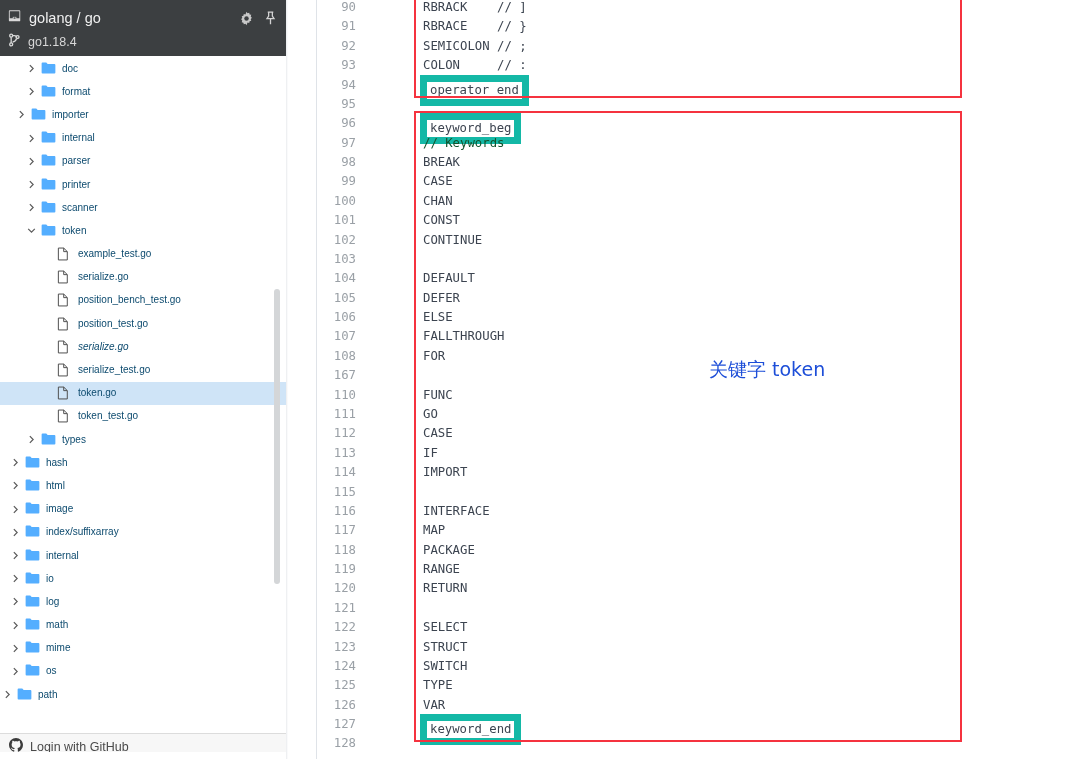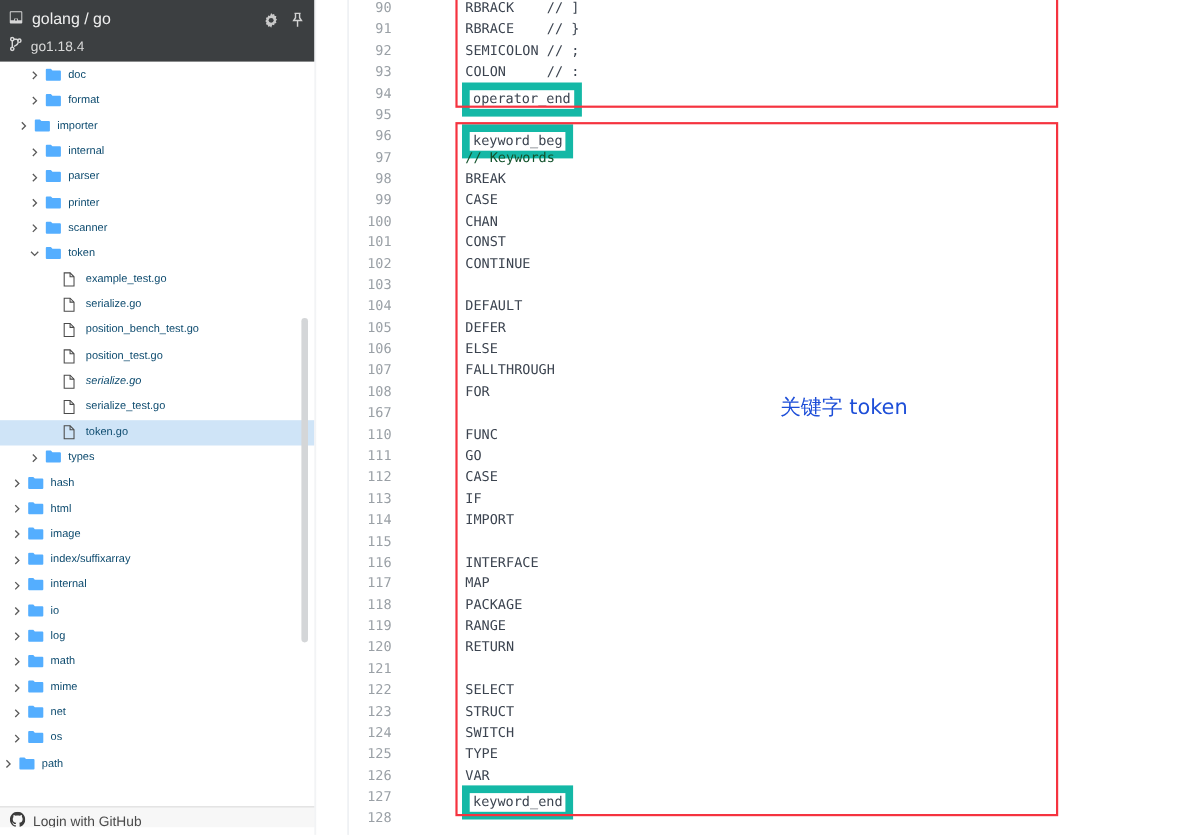--- a/index.html
+++ b/index.html
@@ -406,20 +406,30 @@
       <div class="tree-row selected" style="padding-left: 42px;">
         <span class="chev"></span>
         <span class="ficon">
           <svg width="12" height="14" viewBox="0 0 13 16" fill="none" stroke="#4a4a4a" stroke-width="1.1">
             <path d="M1.2 1.2h6.1l4.1 4.1v9.5H1.2z"></path>
             <path d="M7.3 1.2v4.1h4.1"></path>
           </svg>
         </span>
         <span class="tname">token.go</span>
       </div>
+      <div class="tree-row" style="padding-left: 42px;">
+        <span class="chev"></span>
+        <span class="ficon">
+          <svg width="12" height="14" viewBox="0 0 13 16" fill="none" stroke="#4a4a4a" stroke-width="1.1">
+            <path d="M1.2 1.2h6.1l4.1 4.1v9.5H1.2z"></path>
+            <path d="M7.3 1.2v4.1h4.1"></path>
+          </svg>
+        </span>
+        <span class="tname">token_test.go</span>
+      </div>
       <div class="tree-row" style="padding-left: 26px;">
         <span class="chev">
           <svg width="11" height="11" viewBox="0 0 12 12" fill="none" stroke="#5a5a5a" stroke-width="1.3">
             <path d="M4.2 2.4L7.8 6l-3.6 3.6"></path>
           </svg>
         </span>
         <span class="ficon">
           <svg width="15" height="13" viewBox="0 0 16 14" fill="#54aeff">
             <path d="M0.6 1.6a1 1 0 0 1 1-1h4l1.5 1.6h7.3a1 1 0 0 1 1 1v8.2a1 1 0 0 1-1 1H1.6a1 1 0 0 1-1-1V1.6z"></path>
           </svg>
@@ -535,33 +545,20 @@
           <svg width="11" height="11" viewBox="0 0 12 12" fill="none" stroke="#5a5a5a" stroke-width="1.3">
             <path d="M4.2 2.4L7.8 6l-3.6 3.6"></path>
           </svg>
         </span>
         <span class="ficon">
           <svg width="15" height="13" viewBox="0 0 16 14" fill="#54aeff">
             <path d="M0.6 1.6a1 1 0 0 1 1-1h4l1.5 1.6h7.3a1 1 0 0 1 1 1v8.2a1 1 0 0 1-1 1H1.6a1 1 0 0 1-1-1V1.6z"></path>
           </svg>
         </span>
         <span class="tname">mime</span>
-      </div>
-      <div class="tree-row" style="padding-left: 10px;">
-        <span class="chev">
-          <svg width="11" height="11" viewBox="0 0 12 12" fill="none" stroke="#5a5a5a" stroke-width="1.3">
-            <path d="M4.2 2.4L7.8 6l-3.6 3.6"></path>
-          </svg>
-        </span>
-        <span class="ficon">
-          <svg width="15" height="13" viewBox="0 0 16 14" fill="#54aeff">
-            <path d="M0.6 1.6a1 1 0 0 1 1-1h4l1.5 1.6h7.3a1 1 0 0 1 1 1v8.2a1 1 0 0 1-1 1H1.6a1 1 0 0 1-1-1V1.6z"></path>
-          </svg>
-        </span>
-        <span class="tname">net</span>
       </div>
       <div class="tree-row" style="padding-left: 10px;">
         <span class="chev">
           <svg width="11" height="11" viewBox="0 0 12 12" fill="none" stroke="#5a5a5a" stroke-width="1.3">
             <path d="M4.2 2.4L7.8 6l-3.6 3.6"></path>
           </svg>
         </span>
         <span class="ficon">
           <svg width="15" height="13" viewBox="0 0 16 14" fill="#54aeff">
             <path d="M0.6 1.6a1 1 0 0 1 1-1h4l1.5 1.6h7.3a1 1 0 0 1 1 1v8.2a1 1 0 0 1-1 1H1.6a1 1 0 0 1-1-1V1.6z"></path>

